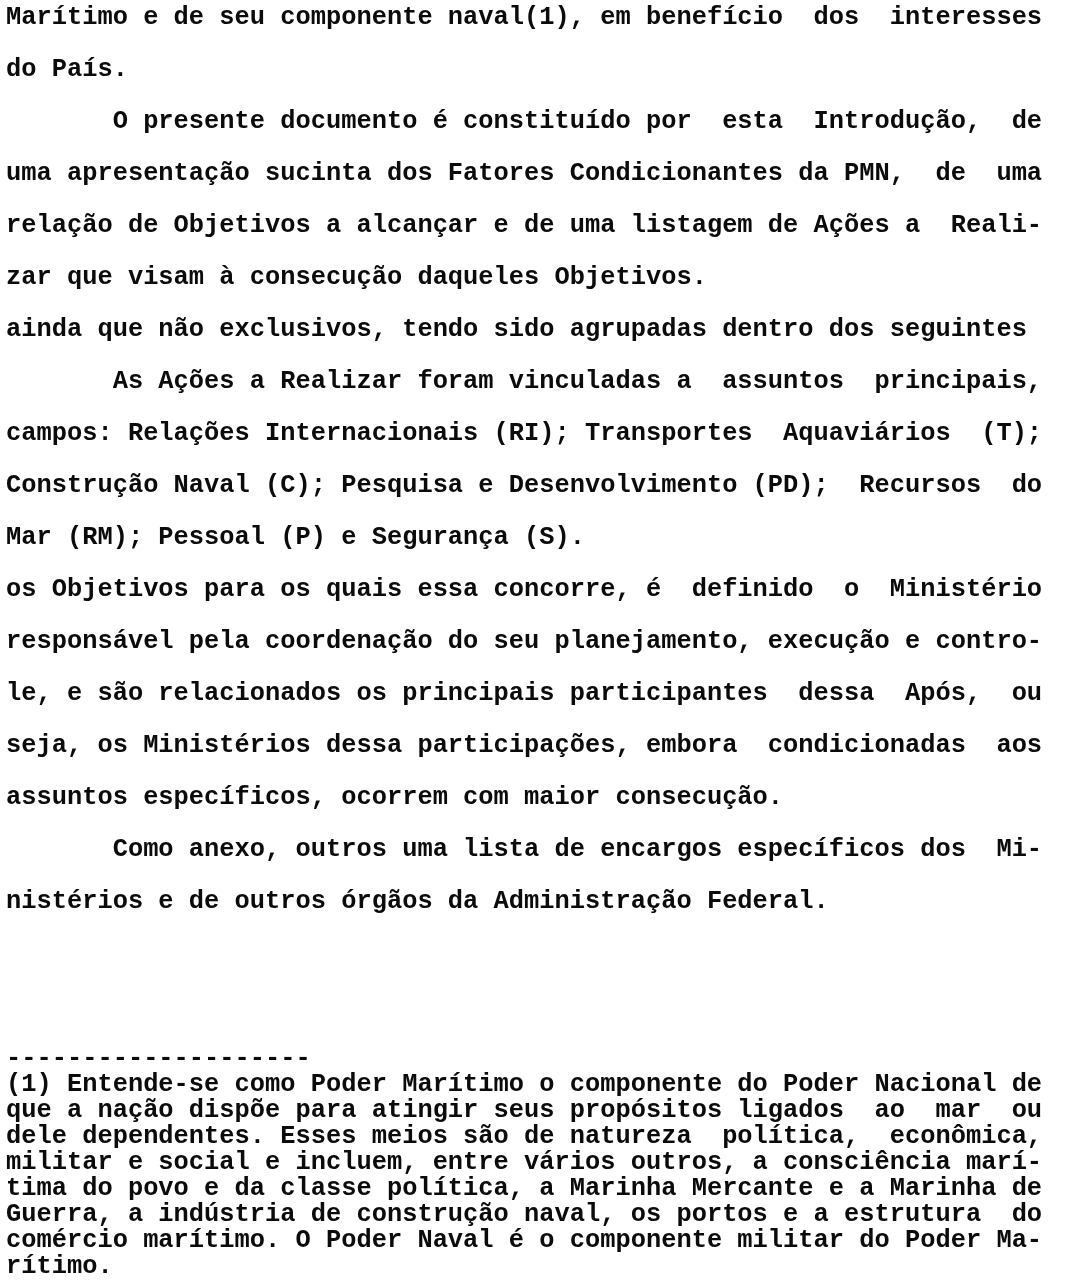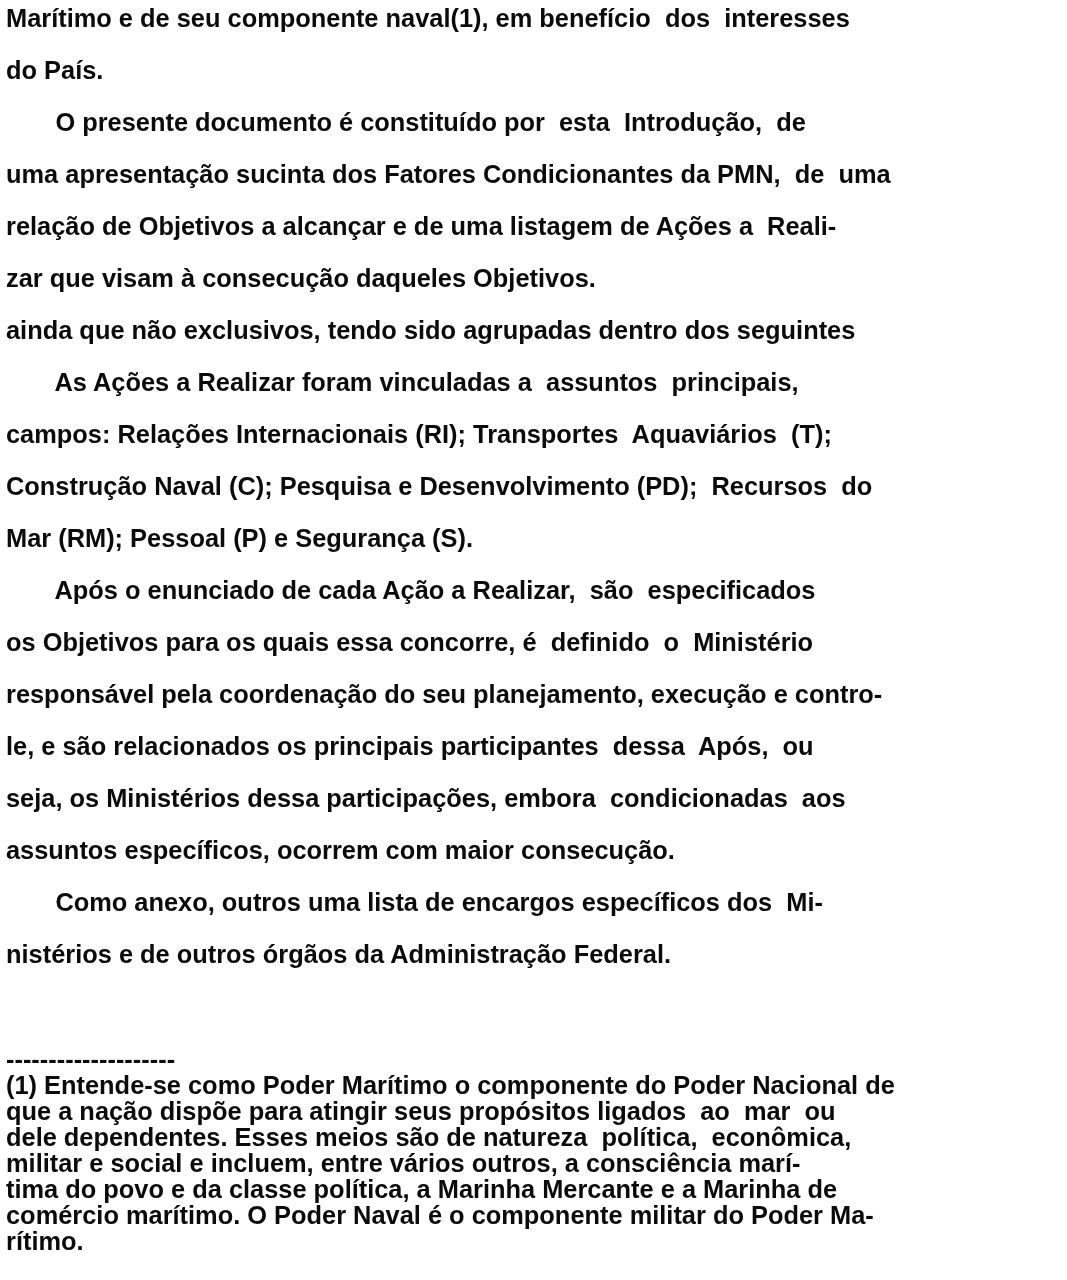--- a/index.html
+++ b/index.html
@@ -3,21 +3,21 @@
 <meta charset="utf-8">
 <style>
   * { margin: 0; padding: 0; box-sizing: border-box; }
   html, body { background: #ffffff; }
   .page {
     position: relative;
     width: 1067px;
     height: 1280px;
     background: #ffffff;
     color: #0b0b0b;
-    font-family: Liberation Sans, sans-serif;
+    font-family: Liberation Mono, monospace;
     font-weight: 700;
     overflow: hidden;
   }
   .body-text {
     position: absolute;
     left: 6px;
     top: -8px;
     width: 1055px;
     font-size: 25.4px;
   }
@@ -60,33 +60,33 @@
     <div class="line">do País.</div>
     <div class="line">       O presente documento é constituído por  esta  Introdução,  de</div>
     <div class="line">uma apresentação sucinta dos Fatores Condicionantes da PMN,  de  uma</div>
     <div class="line">relação de Objetivos a alcançar e de uma listagem de Ações a  Reali-</div>
     <div class="line">zar que visam à consecução daqueles Objetivos.</div>
     <div class="line">ainda que não exclusivos, tendo sido agrupadas dentro dos seguintes</div>
     <div class="line">       As Ações a Realizar foram vinculadas a  assuntos  principais,</div>
     <div class="line">campos: Relações Internacionais (RI); Transportes  Aquaviários  (T);</div>
     <div class="line">Construção Naval (C); Pesquisa e Desenvolvimento (PD);  Recursos  do</div>
     <div class="line">Mar (RM); Pessoal (P) e Segurança (S).</div>
-    <div class="line">       Após o enunciado de cada Ação a Realizar,  são  especificados</div>
     <div class="line">os Objetivos para os quais essa concorre, é  definido  o  Ministério</div>
     <div class="line">responsável pela coordenação do seu planejamento, execução e contro-</div>
     <div class="line">le, e são relacionados os principais participantes  dessa  Após,  ou</div>
     <div class="line">seja, os Ministérios dessa participações, embora  condicionadas  aos</div>
     <div class="line">assuntos específicos, ocorrem com maior consecução.</div>
     <div class="line">       Como anexo, outros uma lista de encargos específicos dos  Mi-</div>
     <div class="line">nistérios e de outros órgãos da Administração Federal.</div>
   </div>
 
   <div class="footnote">
     <div class="fline">--------------------</div>
     <div class="fline">(1) Entende-se como Poder Marítimo o componente do Poder Nacional de</div>
     <div class="fline">que a nação dispõe para atingir seus propósitos ligados  ao  mar  ou</div>
     <div class="fline">dele dependentes. Esses meios são de natureza  política,  econômica,</div>
     <div class="fline">militar e social e incluem, entre vários outros, a consciência marí-</div>
     <div class="fline">tima do povo e da classe política, a Marinha Mercante e a Marinha de</div>
+    <div class="fline">Guerra, a indústria de construção naval, os portos e a estrutura  do</div>
     <div class="fline">comércio marítimo. O Poder Naval é o componente militar do Poder Ma-</div>
     <div class="fline">rítimo.</div>
   </div>
 </div>
 
 </body></html>

